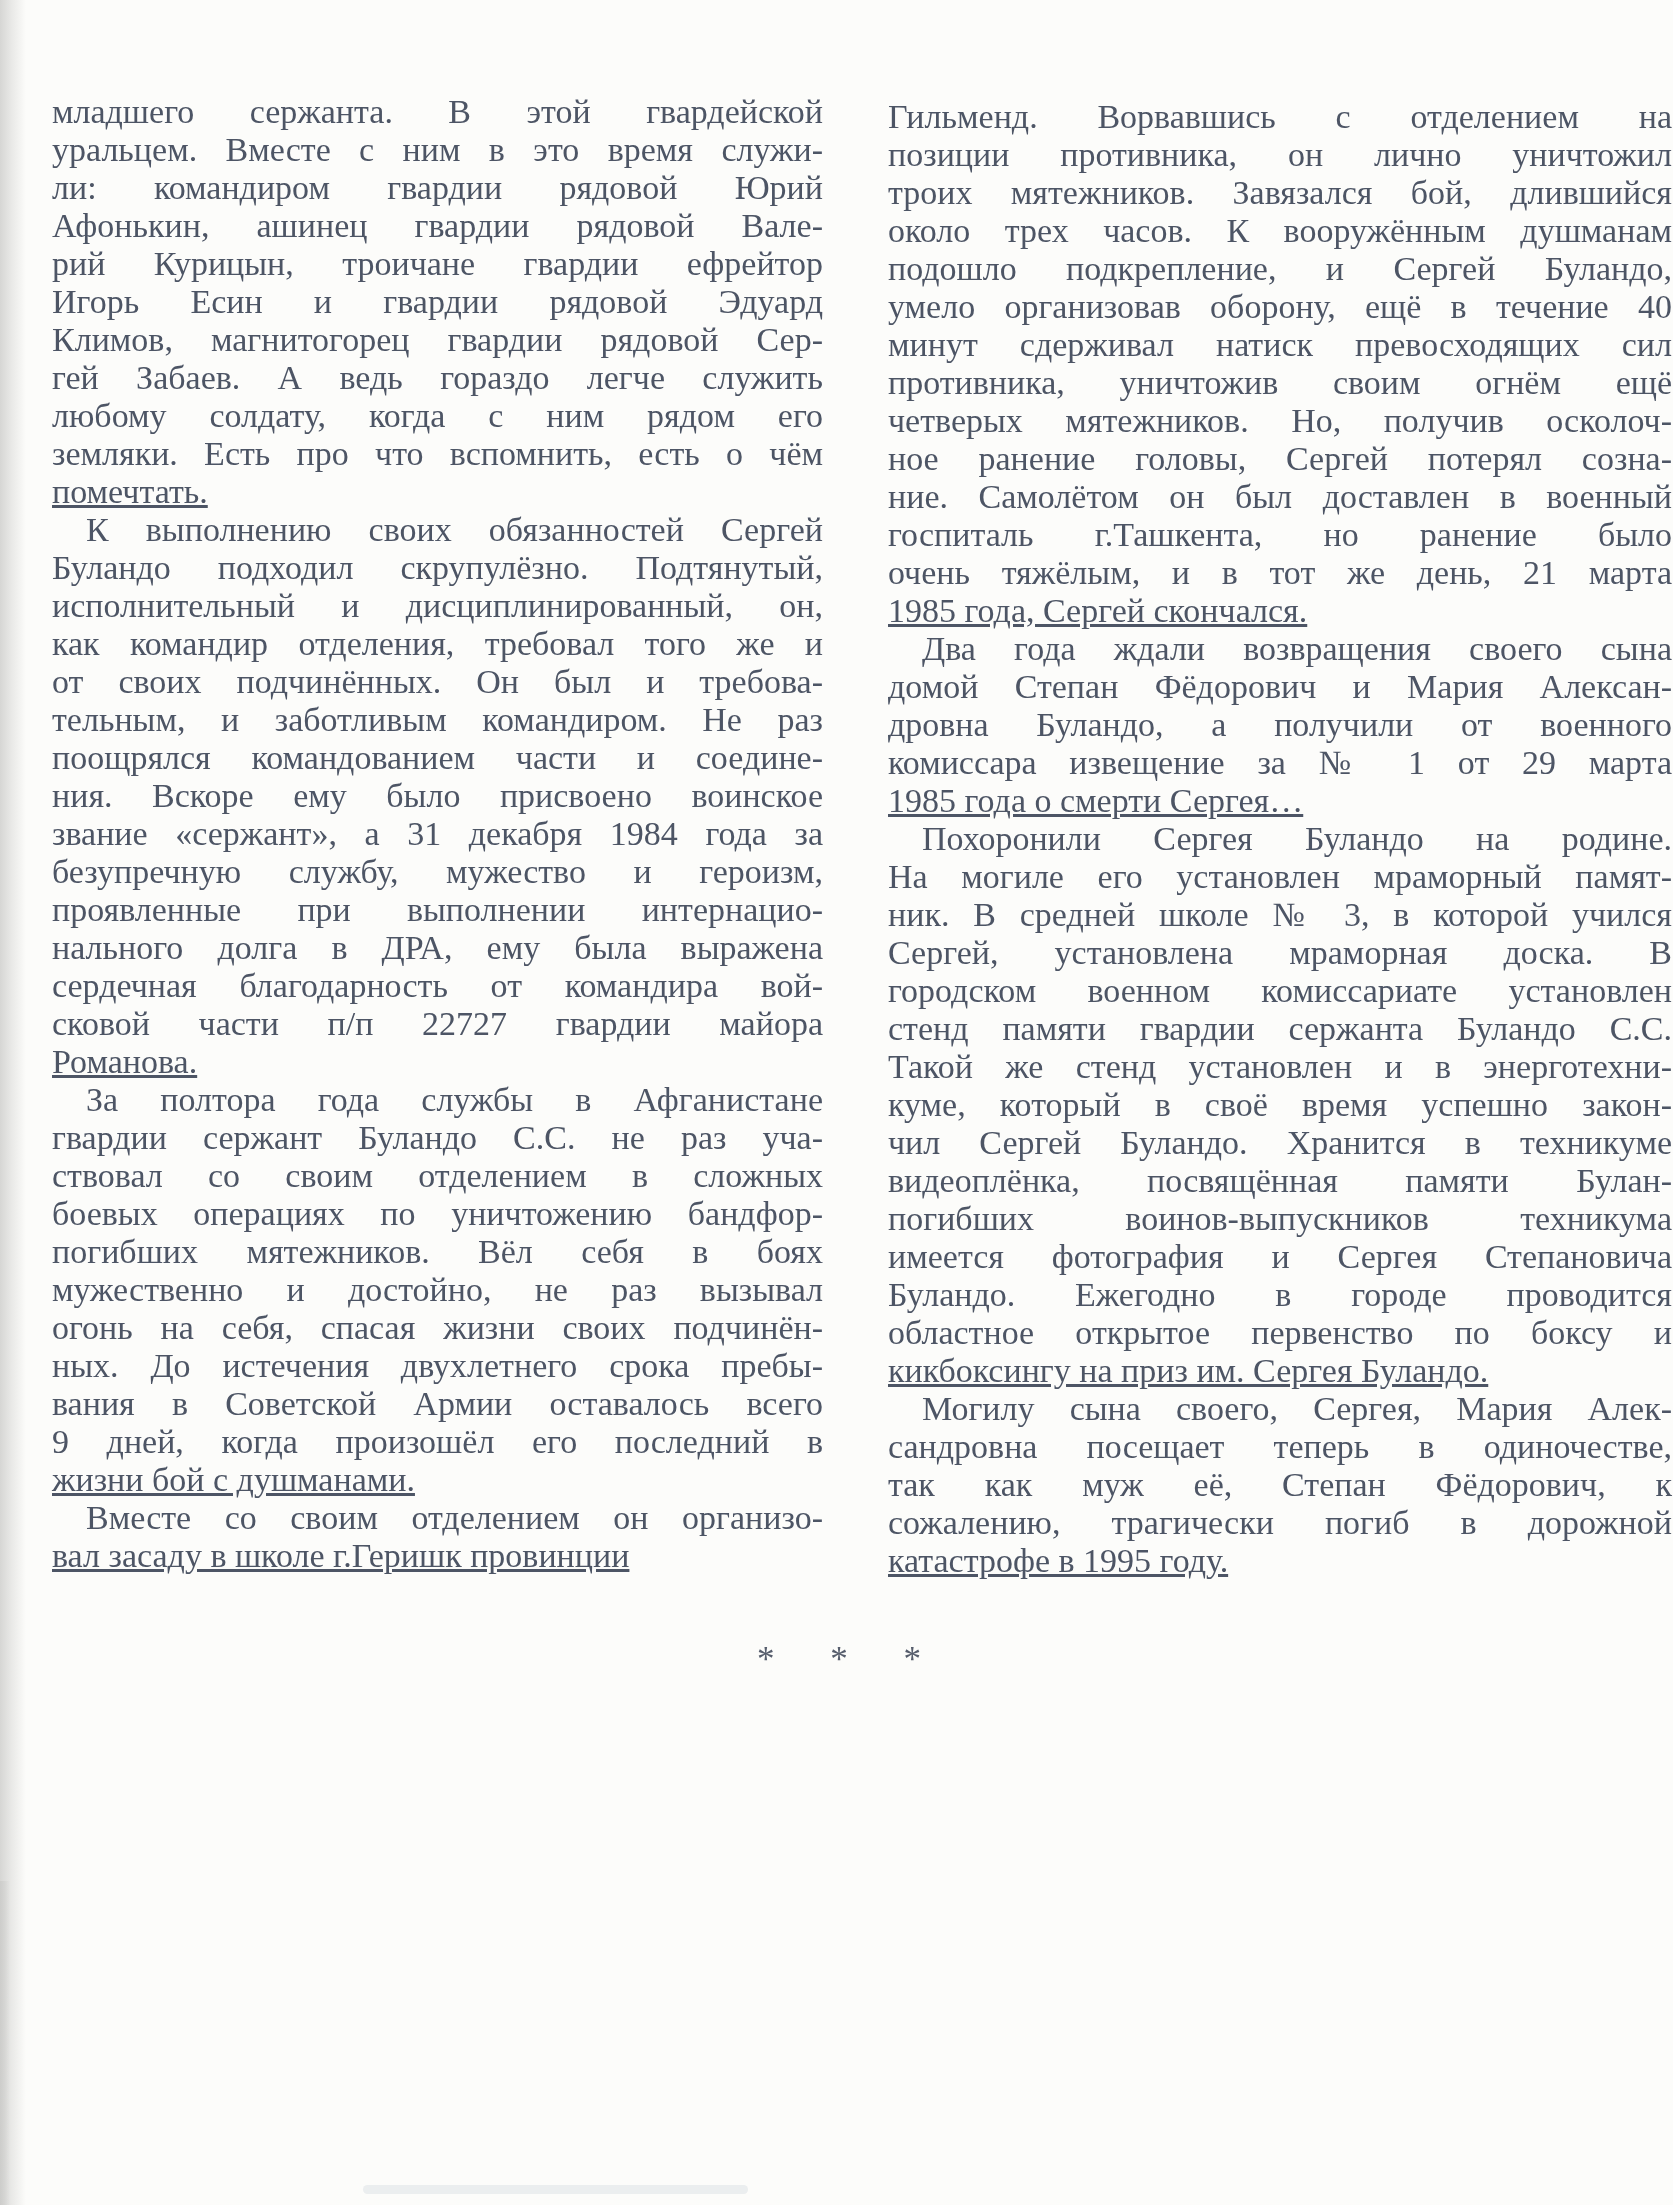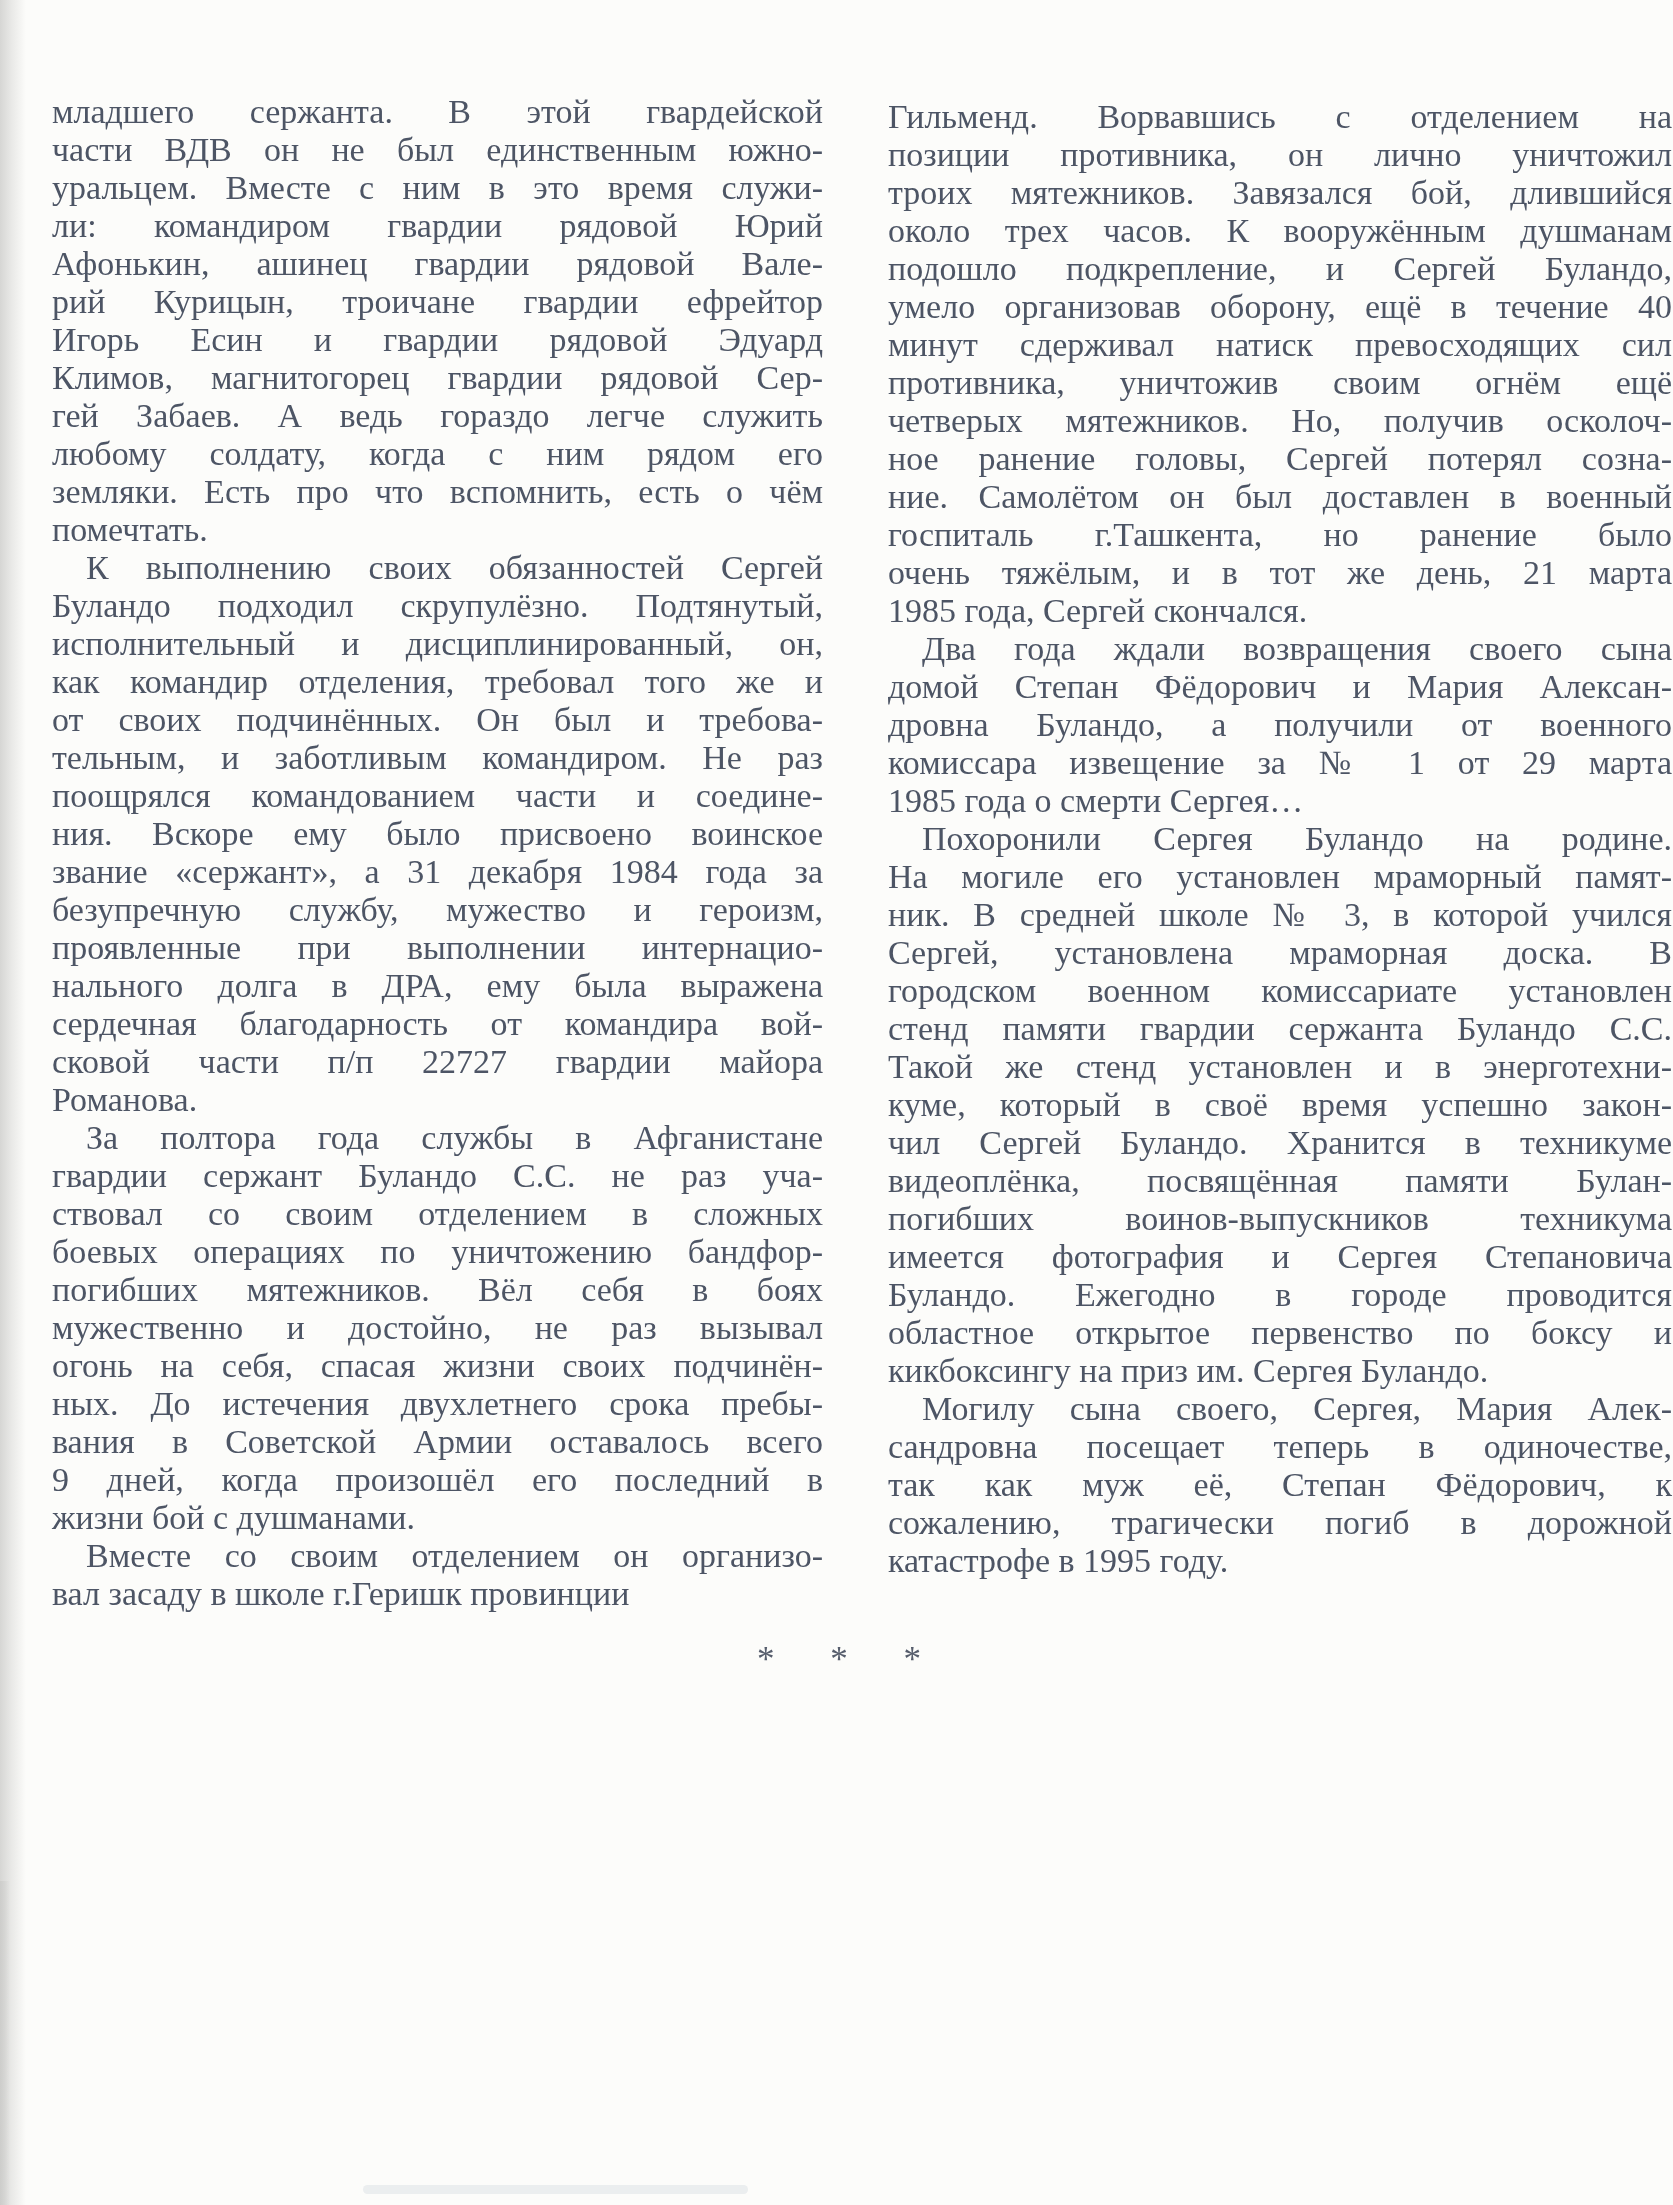--- a/index.html
+++ b/index.html
@@ -33,41 +33,41 @@
   .col-right{left:888px;top:98px;width:784px;}
   .line{
     height:38px;
     text-align:justify;
     text-align-last:justify;
     white-space:normal;
   }
   .line.last{
     text-align:center;
     text-align-last:left;
+    text-decoration:underline;
   }
   .line.indent{
     text-indent:34px;
   }
   .separator{
     position:absolute;top:1642px;left:757px;width:164px;
     display:flex;justify-content:space-between;
     font-size:35px;color:#565d6c;
   }
   .separator span{line-height:35px;}
 </style>
 </head>
 <body>
 
 <div class="page">
   <div class="scan-edge"></div>
   <div class="scan-edge-dark"></div>
 
   <div class="col col-left">
       <div class="line">младшего сержанта. В этой гвардейской</div>
-      <div class="line">части ВДВ он не был единственным южно-</div>
       <div class="line">уральцем. Вместе с ним в это время служи-</div>
       <div class="line">ли: командиром гвардии рядовой Юрий</div>
       <div class="line">Афонькин, ашинец гвардии рядовой Вале-</div>
       <div class="line">рий Курицын, троичане гвардии ефрейтор</div>
       <div class="line">Игорь Есин и гвардии рядовой Эдуард</div>
       <div class="line">Климов, магнитогорец гвардии рядовой Сер-</div>
       <div class="line">гей Забаев. А ведь гораздо легче служить</div>
       <div class="line">любому солдату, когда с ним рядом его</div>
       <div class="line">земляки. Есть про что вспомнить, есть о чём</div>
       <div class="line last">помечтать.</div>

